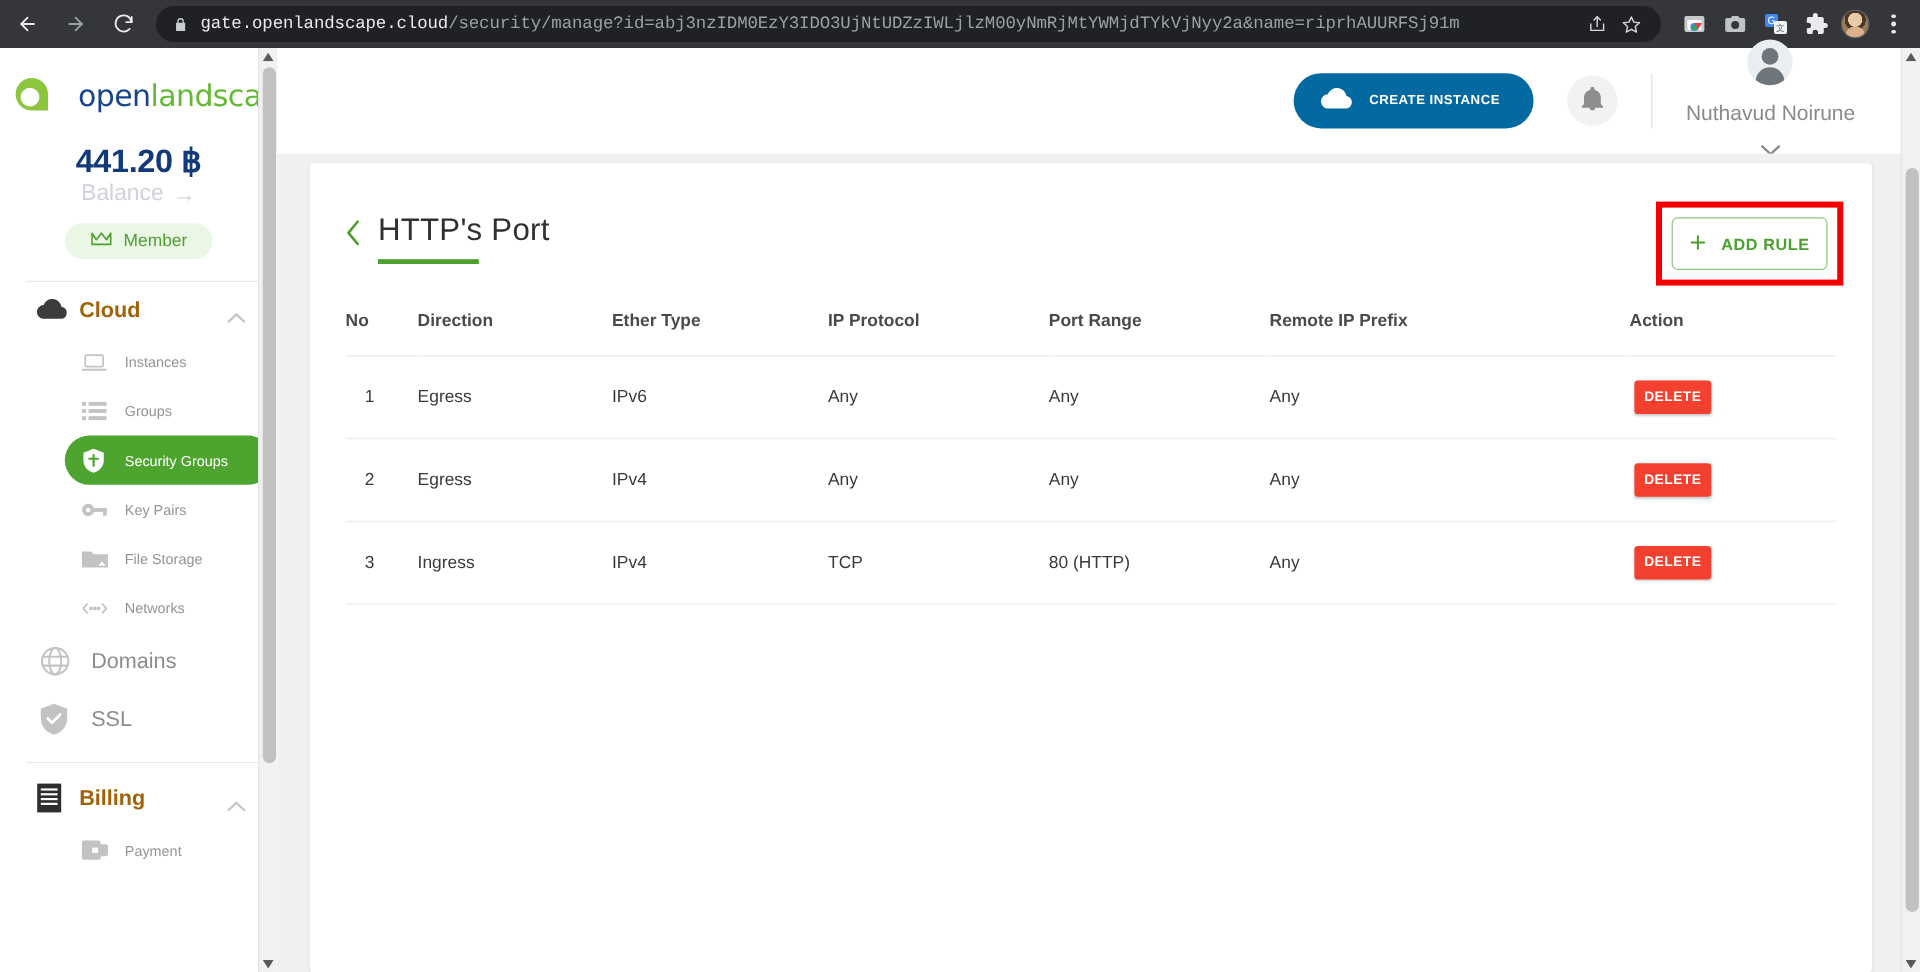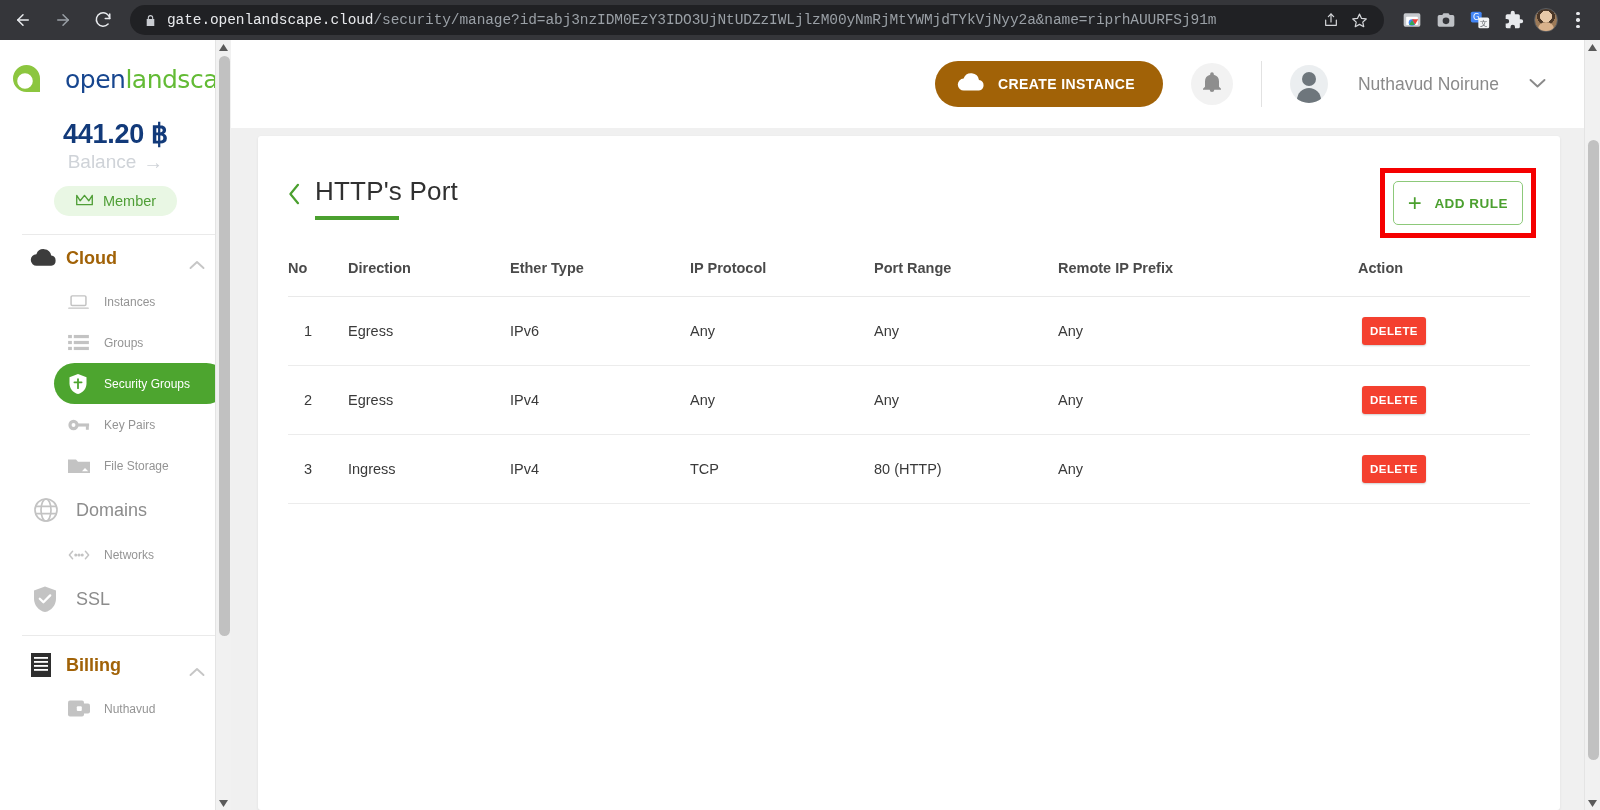--- a/index.html
+++ b/index.html
@@ -178,37 +178,37 @@
     background: #ffffff;
   }
   .topbar {
     height: 88px;
     background: #ffffff;
     display: flex; align-items: center; justify-content: flex-end;
     padding-right: 54px;
   }
   .btn-create {
     height: 46px;
-    background: #a16207;
+    background: #0369a1;
     border-radius: 23px;
     display: flex; align-items: center; gap: 13px;
     padding: 0 28px 0 22px;
-    color: #fff; font-size: 14px; font-weight: bold;
+    color: #fff; font-size: 11px; font-weight: bold;
     letter-spacing: 0.4px;
     border: none; cursor: pointer;
   }
   .bell-btn {
     width: 42px; height: 42px; border-radius: 50%;
     background: #f2f2f2;
     display: flex; align-items: center; justify-content: center;
     margin-left: 28px;
     color: #8e8e8e;
   }
   .vsep { width: 1px; height: 46px; background: #e2e2e2; margin: 0 28px; }
-  .user-box { display: flex; align-items: center; gap: 30px; }
+  .user-box { display: flex; align-items: center; gap: 13px; flex-direction: column; }
   .user-avatar {
     width: 38px; height: 38px; border-radius: 50%;
     background: #ebeef0; position: relative; overflow: hidden;
   }
   .user-avatar::before {
     content:""; position:absolute; left:50%; top:7px;
     width:14px; height:14px; margin-left:-7px; border-radius:50%; background:#6e767c;
   }
   .user-avatar::after {
     content:""; position:absolute; left:50%; top:23px;
@@ -486,42 +486,42 @@
     <div class="nav-item">
       <span class="ni">
         <svg width="22" height="17" viewBox="0 0 22 17" fill="currentColor">
             <path d="M0 2.5h8l2 2.3h12V16H0z"></path>
             <path d="M14 14.3l3-3.3 3.2 3.3z" fill="#fff"></path>
           </svg>
       </span>
       <span>File Storage</span>
     </div>
 
-    <div class="nav-item flat">
-      <span class="ni">
-        <svg width="28" height="28" viewBox="0 0 28 28" fill="none" stroke="#c3c3c3" stroke-width="1.7">
-            <circle cx="14" cy="14" r="11"></circle>
-            <ellipse cx="14" cy="14" rx="5" ry="11"></ellipse>
-            <path d="M3.6 10.3h20.8M3.6 17.7h20.8"></path>
-          </svg>
-      </span>
-      <span>Domains</span>
-    </div>
-
     <div class="nav-item">
       <span class="ni">
         <svg width="22" height="12" viewBox="0 0 24 12" fill="none" stroke="currentColor" stroke-width="1.6" stroke-linecap="round" stroke-linejoin="round">
             <path d="M5 2L1.5 6 5 10"></path>
             <path d="M19 2l3.5 4L19 10"></path>
             <circle cx="8.5" cy="6" r="0.9" fill="currentColor"></circle>
             <circle cx="12" cy="6" r="0.9" fill="currentColor"></circle>
             <circle cx="15.5" cy="6" r="0.9" fill="currentColor"></circle>
           </svg>
       </span>
       <span>Networks</span>
+    </div>
+
+    <div class="nav-item flat">
+      <span class="ni">
+        <svg width="28" height="28" viewBox="0 0 28 28" fill="none" stroke="#c3c3c3" stroke-width="1.7">
+            <circle cx="14" cy="14" r="11"></circle>
+            <ellipse cx="14" cy="14" rx="5" ry="11"></ellipse>
+            <path d="M3.6 10.3h20.8M3.6 17.7h20.8"></path>
+          </svg>
+      </span>
+      <span>Domains</span>
     </div>
 
     <div class="nav-item flat">
       <span class="ni">
         <svg width="26" height="28" viewBox="0 0 26 28" fill="#c3c3c3">
             <path d="M13 1.5L2 5.6v8.1c0 6.4 4.6 11.8 11 13.4 6.4-1.6 11-7 11-13.4V5.6z"></path>
             <path d="M7.8 13.7l3.6 3.6 6.8-6.9" fill="none" stroke="#fff" stroke-width="2.3" stroke-linecap="round" stroke-linejoin="round"></path>
           </svg>
       </span>
       <span>SSL</span>
@@ -550,21 +550,21 @@
     </div>
 
     <div class="nav-item">
       <span class="ni">
         <svg width="22" height="19" viewBox="0 0 22 19" fill="currentColor">
             <rect x="0" y="1.5" width="16" height="16" rx="2"></rect>
             <rect x="6" y="4.6" width="16" height="10" rx="2" fill="#c3c3c3"></rect>
             <rect x="8.8" y="7.3" width="5" height="4.6" rx="1" fill="#fff"></rect>
           </svg>
       </span>
-      <span>Nuthavud</span>
+      <span>Payment</span>
     </div>
 
     <div class="sb-scroll">
       <div class="sb-arrow">
         <svg width="9" height="7" viewBox="0 0 9 7" fill="currentColor">
             <path d="M4.5 0L9 7H0z"></path>
           </svg>
       </div>
       <div class="sb-thumb left"></div>
       <div class="sb-arrow bot">

